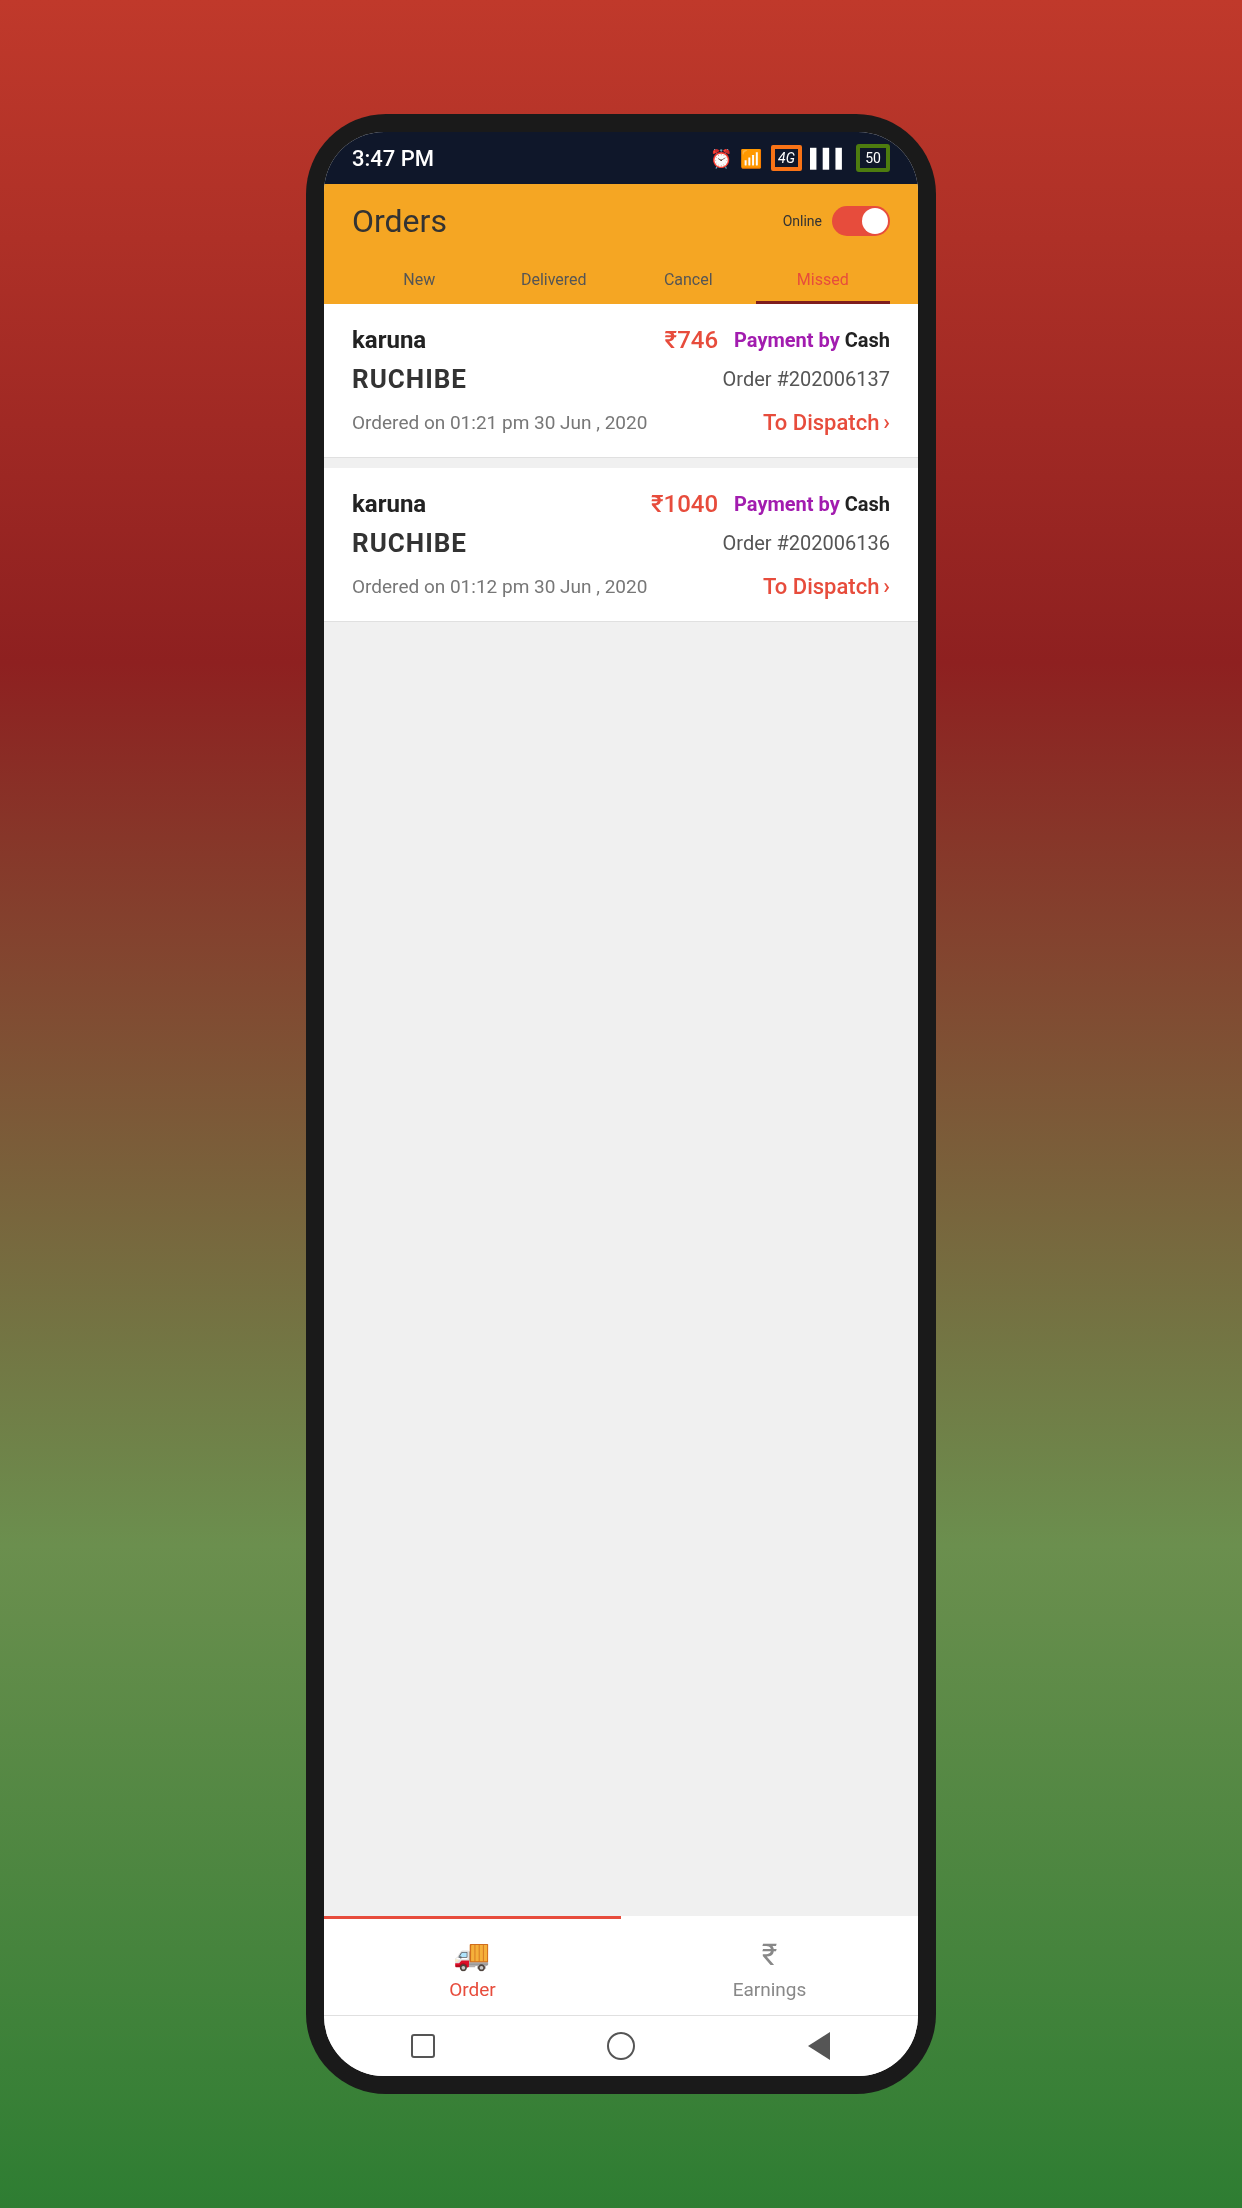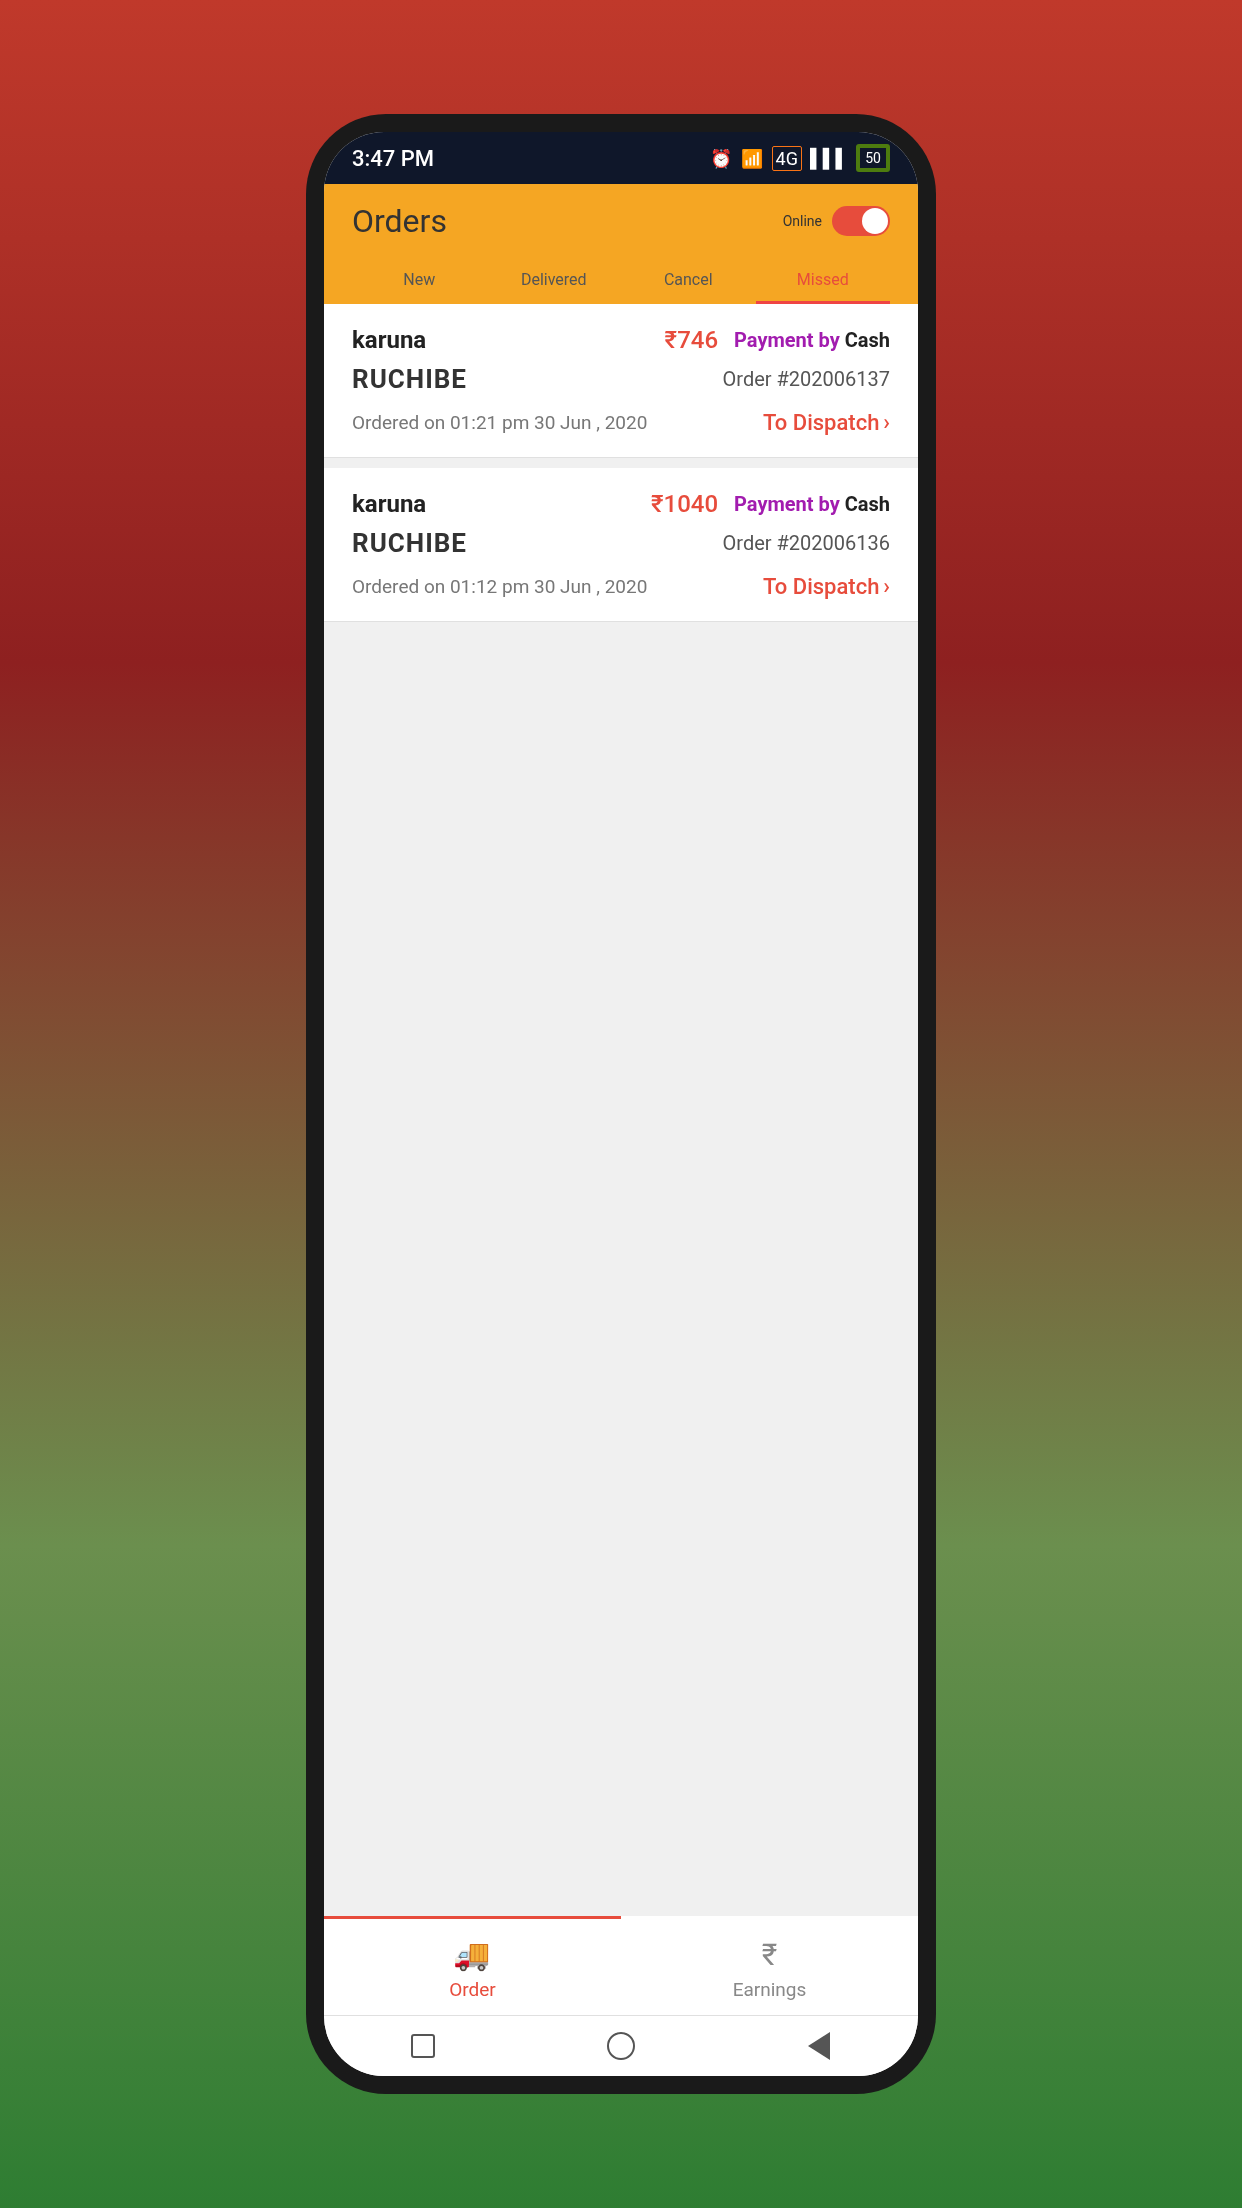--- a/index.html
+++ b/index.html
@@ -130,21 +130,21 @@
       font-size: 16px;
       color: #555;
       cursor: pointer;
       border-bottom: 3px solid transparent;
       flex: 1;
       text-align: center;
     }
 
     .tab.active {
       color: #e74c3c;
-      border-bottom: 3px solid #ef4444;
+      border-bottom: 3px solid #7f1d1d;
     }
 
     
     .content {
       flex: 1;
       background: #f0f0f0;
       overflow-y: auto;
       display: flex;
       flex-direction: column;
     }
@@ -325,21 +325,21 @@
 <body>
 
 <div class="phone-outer">
   <div class="phone-screen">
 
     <div class="status-bar">
       <span class="status-time">3:47 PM</span>
       <div class="status-icons">
         <span>⏰</span>
         <span>📶</span>
-        <span style="font-size:18px;border:1px solid #f97316;padding:1px 3px;border-radius:2px;">4G</span>
+        <span style="font-size:14px;border:4px solid #f97316;padding:1px 3px;border-radius:2px;font-style:italic;">4G</span>
         <span>▌▌▌</span>
         <span class="battery-icon">50</span>
       </div>
     </div>
 
     <div class="header">
       <div class="header-top">
         <span class="header-title">Orders</span>
         <div class="online-section">
           <span class="online-label">Online</span>

